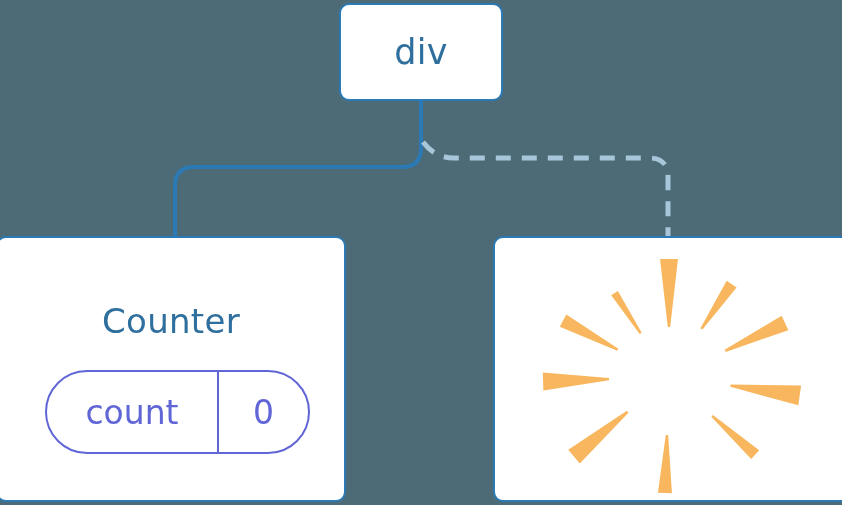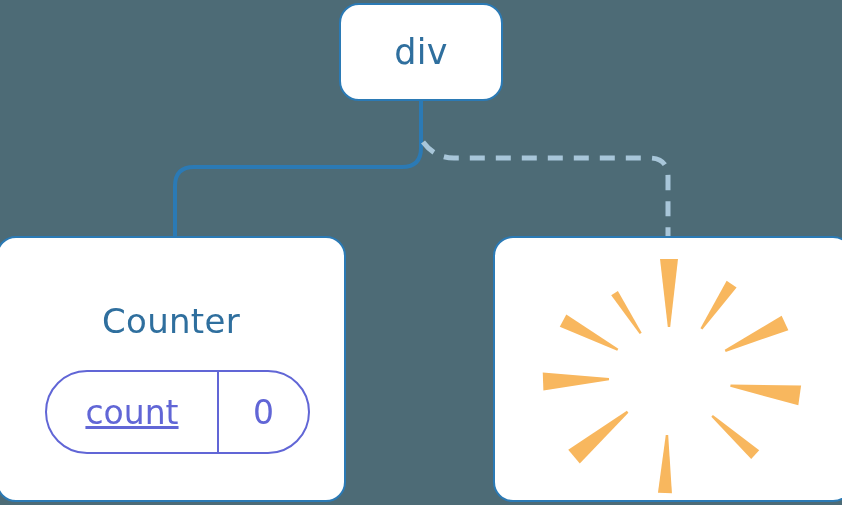--- a/index.html
+++ b/index.html
@@ -26,21 +26,21 @@
     width: 842px;
     height: 505px;
     pointer-events: none;
   }
 
   
   .node {
     position: absolute;
     background: #ffffff;
     border: 2.5px solid #2b7ab5;
-    border-radius: 20px;
+    border-radius: 10px;
     box-sizing: border-box;
   }
   .node-div {
     left: 339px;
     top: 3px;
     width: 164px;
     height: 98px;
     display: flex;
     align-items: center;
     justify-content: center;
@@ -95,21 +95,20 @@
     align-items: center;
     justify-content: center;
     color: #6166d6;
     font-size: 33px;
     line-height: 1;
   }
   .state-key {
     width: 172px;
     border-right: 2px solid #6166d6;
     box-sizing: border-box;
-    text-decoration: underline;
   }
   .state-val {
     flex: 1;
   }
 </style>
 </head>
 <body>
 
 <div id="stage">
 

